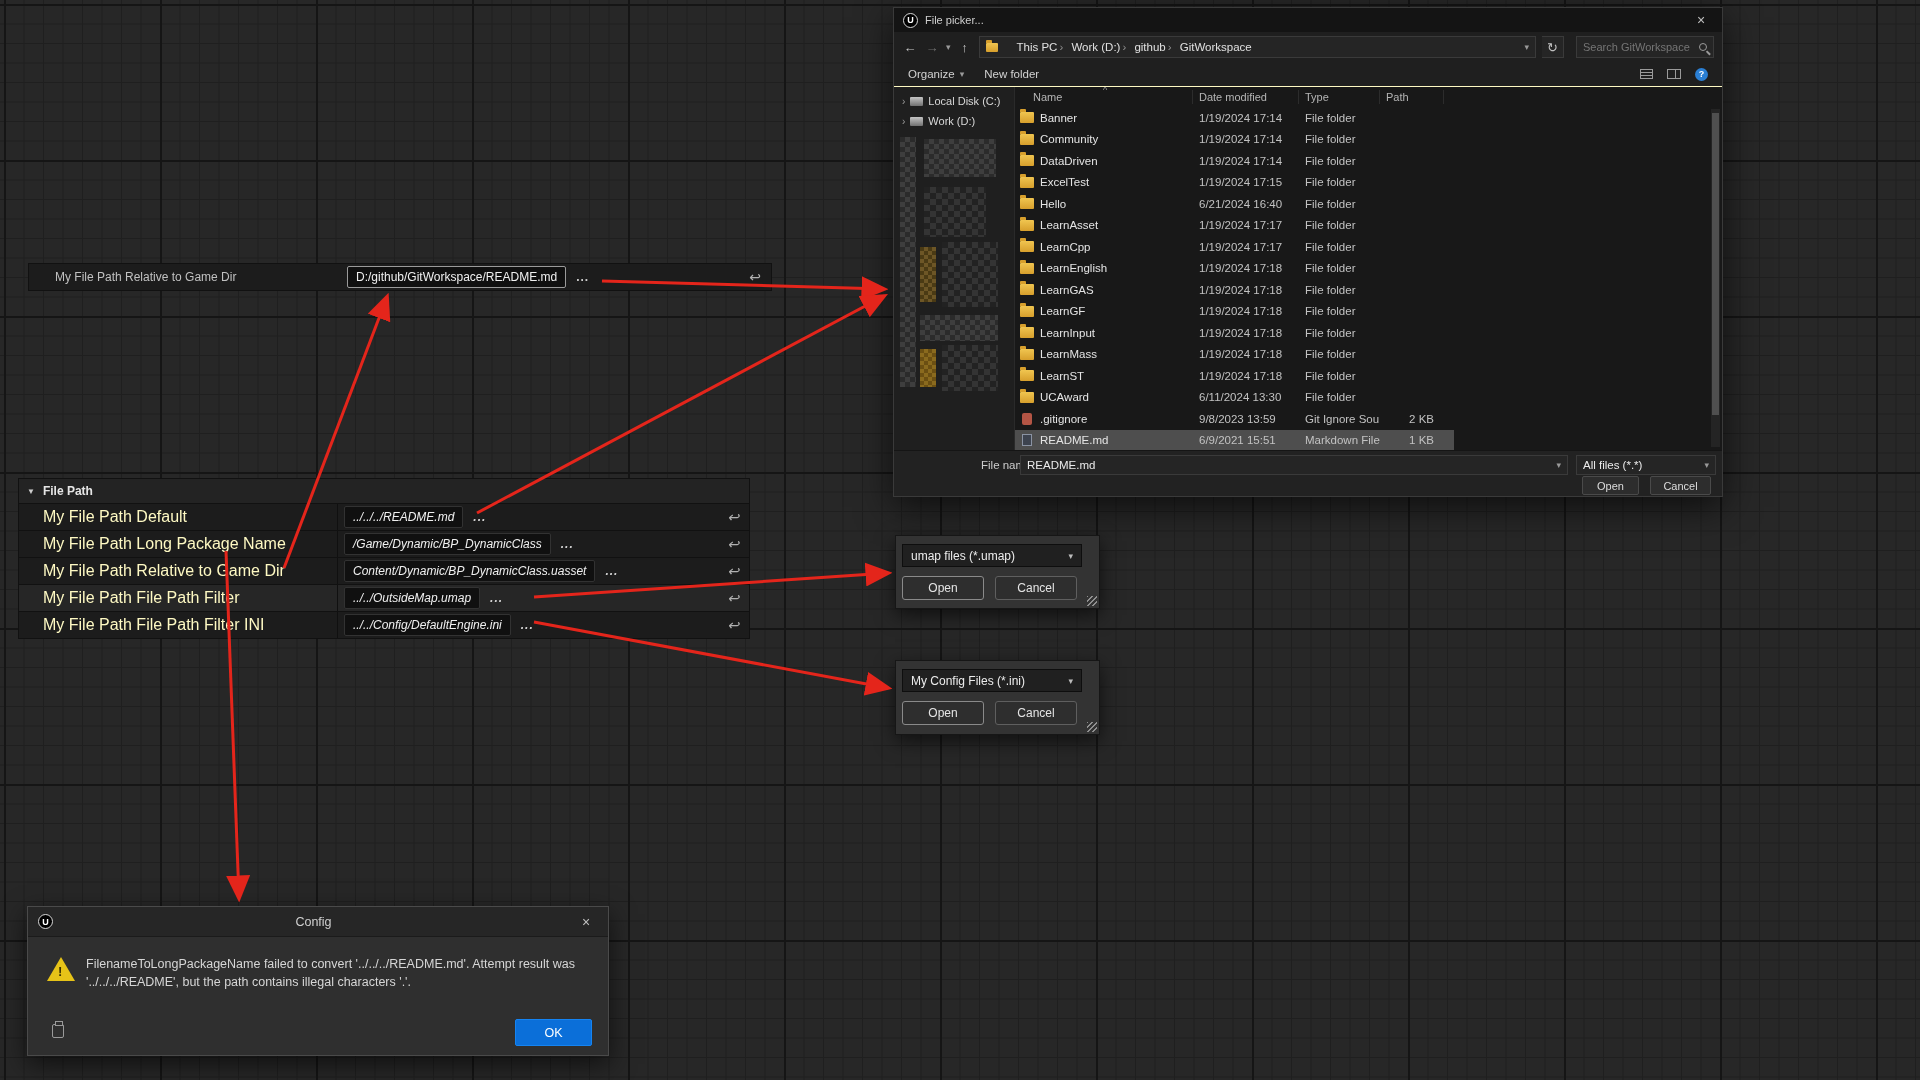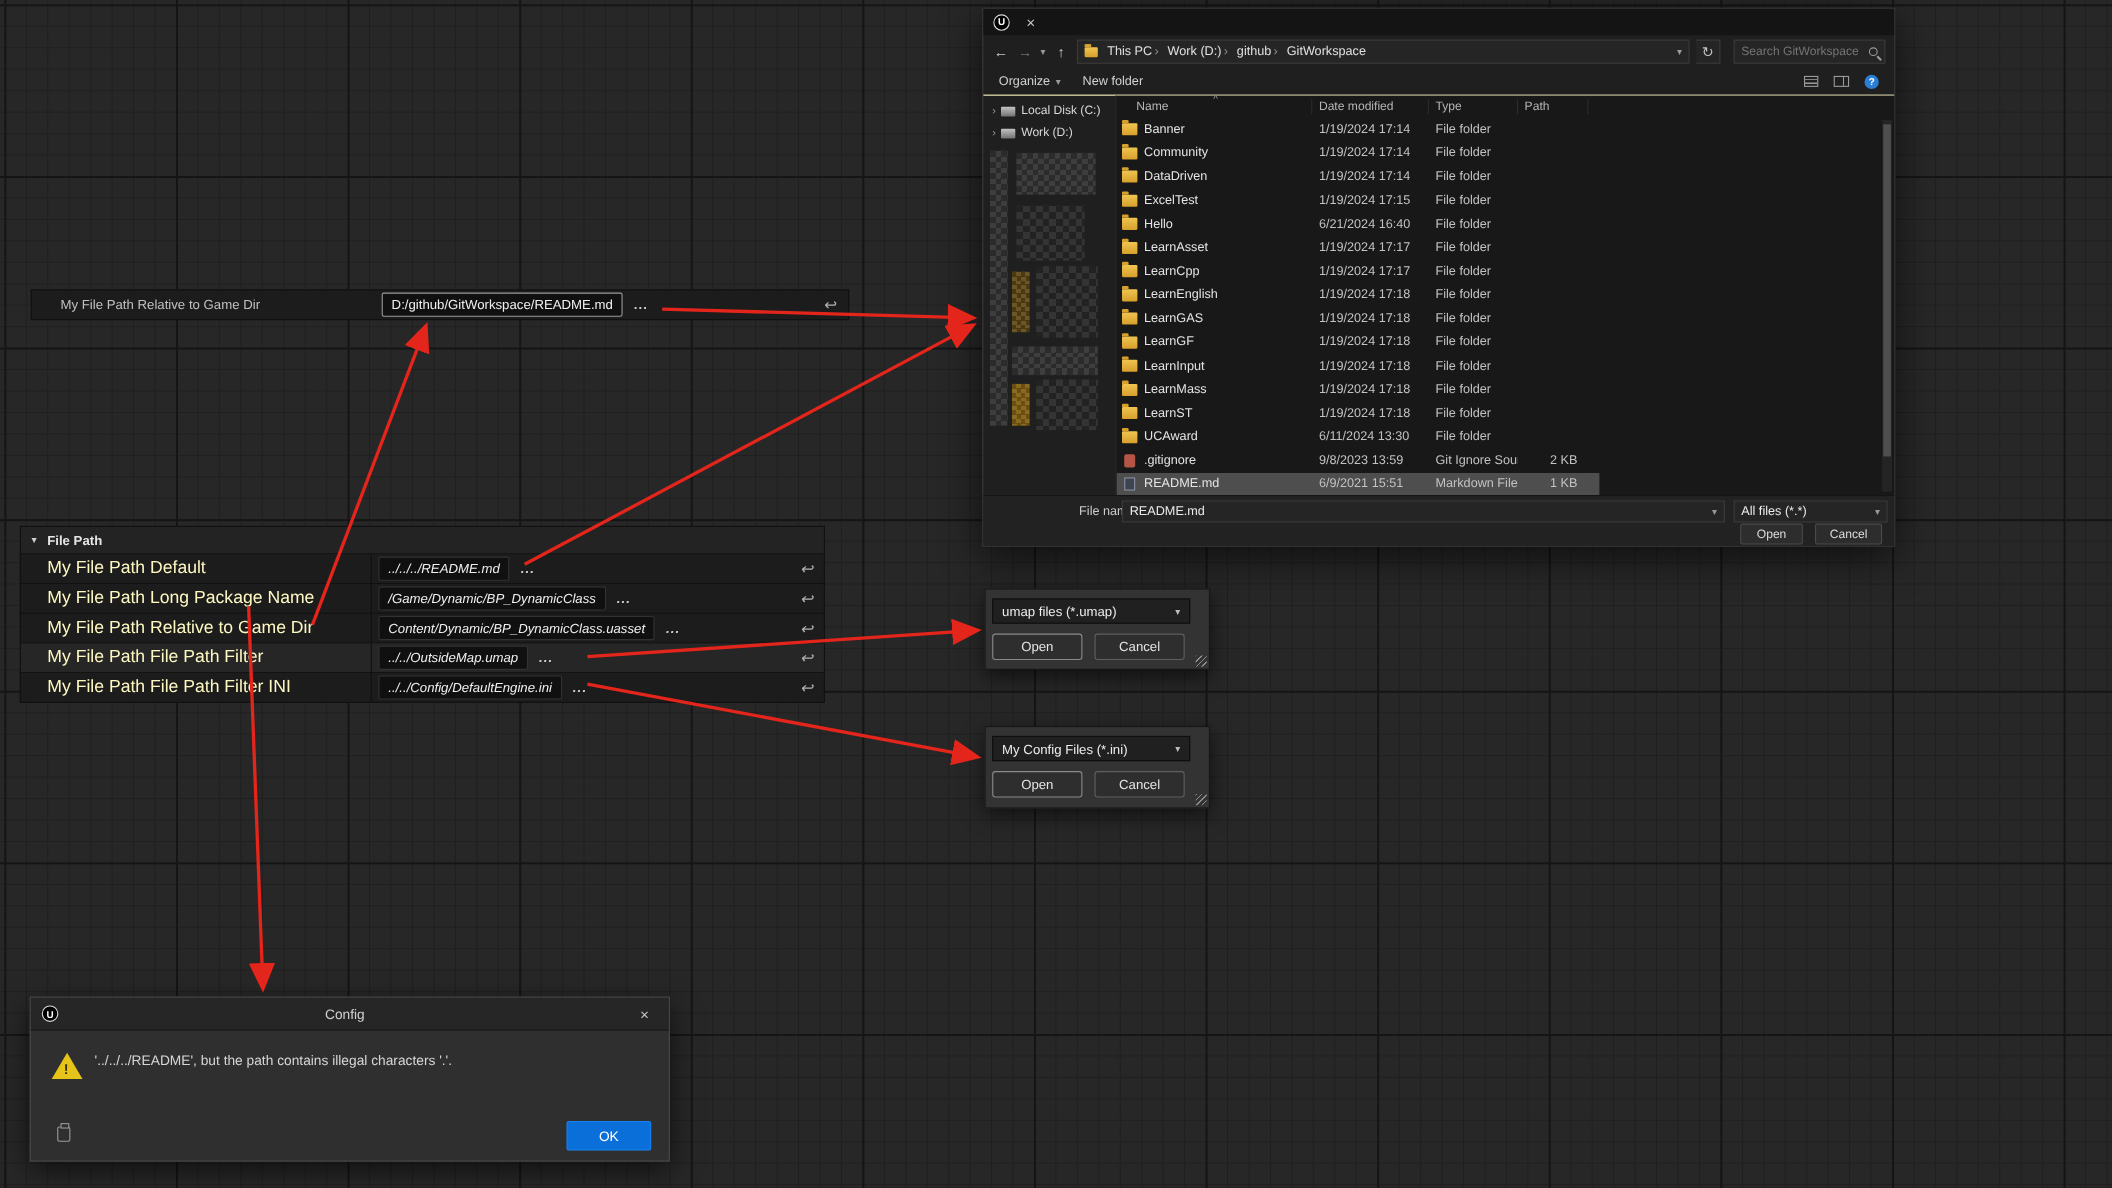--- a/index.html
+++ b/index.html
@@ -48,21 +48,21 @@
   .ulogo { width:15px; height:15px; border-radius:50%; background:#000; border:1px solid #d8d8d8;
            color:#fff; font-size:9px; font-weight:bold; display:flex; align-items:center; justify-content:center; flex:none; }
   .fp-title-text { flex:1; font-size:11px; color:#cfcfcf; }
   .x-btn { width:24px; text-align:center; color:#c0c0c0; font-size:14px; cursor:default; }
 
   .fp-nav { height:30px; display:flex; align-items:center; padding:0 8px; gap:6px; }
   .nav-btn { color:#c8c8c8; font-size:13px; width:16px; text-align:center; }
   .nav-btn.dim { color:#6e6e6e; }
   .nav-chev { color:#9a9a9a; font-size:9px; }
   .addr { flex:1; height:22px; background:#252525; border:1px solid #3a3a3a;
-          display:flex; align-items:center; padding:0 6px; gap:2px; }
+          display:flex; align-items:center; padding:0 6px; gap:12px; }
   .crumbs { display:flex; align-items:center; }
   .crumb { padding:0 7px; color:#e0e0e0; position:relative; white-space:nowrap; }
   .crumb + .crumb::before { content:"›"; color:#8e8e8e; position:absolute; left:-5px; }
   .addr-chev { margin-left:auto; color:#9a9a9a; font-size:9px; }
   .refresh-btn { width:22px; height:22px; display:flex; align-items:center; justify-content:center;
                  color:#c0c0c0; font-size:13px; border:1px solid #3a3a3a; background:#252525; border-left:none; }
   .search { width:138px; height:22px; background:#252525; border:1px solid #3a3a3a;
             display:flex; align-items:center; padding:0 6px; gap:4px; margin-left:6px; }
   .search input { flex:1; min-width:0; background:transparent; border:none; outline:none;
                   color:#9a9a9a; font-size:11px; font-family:inherit; }
@@ -224,20 +224,21 @@
           <span class="more">...</span>
           <span class="revert">↩</span>
         </div>
       </div>
       </div>
   </div>
 
   <div id="filepicker">
     <div class="fp-title">
       <span class="ulogo">U</span>
+      <span class="fp-title-text">File picker...</span>
       <span class="x-btn">×</span>
     </div>
     <div class="fp-nav">
       <span class="nav-btn">←</span>
       <span class="nav-btn dim">→</span>
       <span class="nav-chev">▾</span>
       <span class="nav-btn">↑</span>
       <div class="addr">
         <span class="ficon icon-folder" style="width:12px;height:9px"></span>
         <div class="crumbs">
@@ -493,20 +494,21 @@
   <div id="msgdialog">
     <div class="msg-title">
       <span class="ulogo">U</span>
       <span class="msg-title-text">Config</span>
       <span class="x-btn">×</span>
     </div>
     <div class="warn">
         <span>!</span>
       </div>
     <div class="msg-text">
+      <div>FilenameToLongPackageName failed to convert '../../../README.md'. Attempt result was</div>
       <div>'../../../README', but the path contains illegal characters '.'.</div>
     </div>
     <span class="clip"></span>
     <button class="ok-btn">OK</button>
   </div>
 
   <svg id="arrows" width="1920" height="1080">
     <defs>
       <marker id="ah" markerWidth="9" markerHeight="8" refX="7.5" refY="4" orient="auto">
         <path d="M0,0 L9,4 L0,8 Z" fill="#e4251b"></path>

